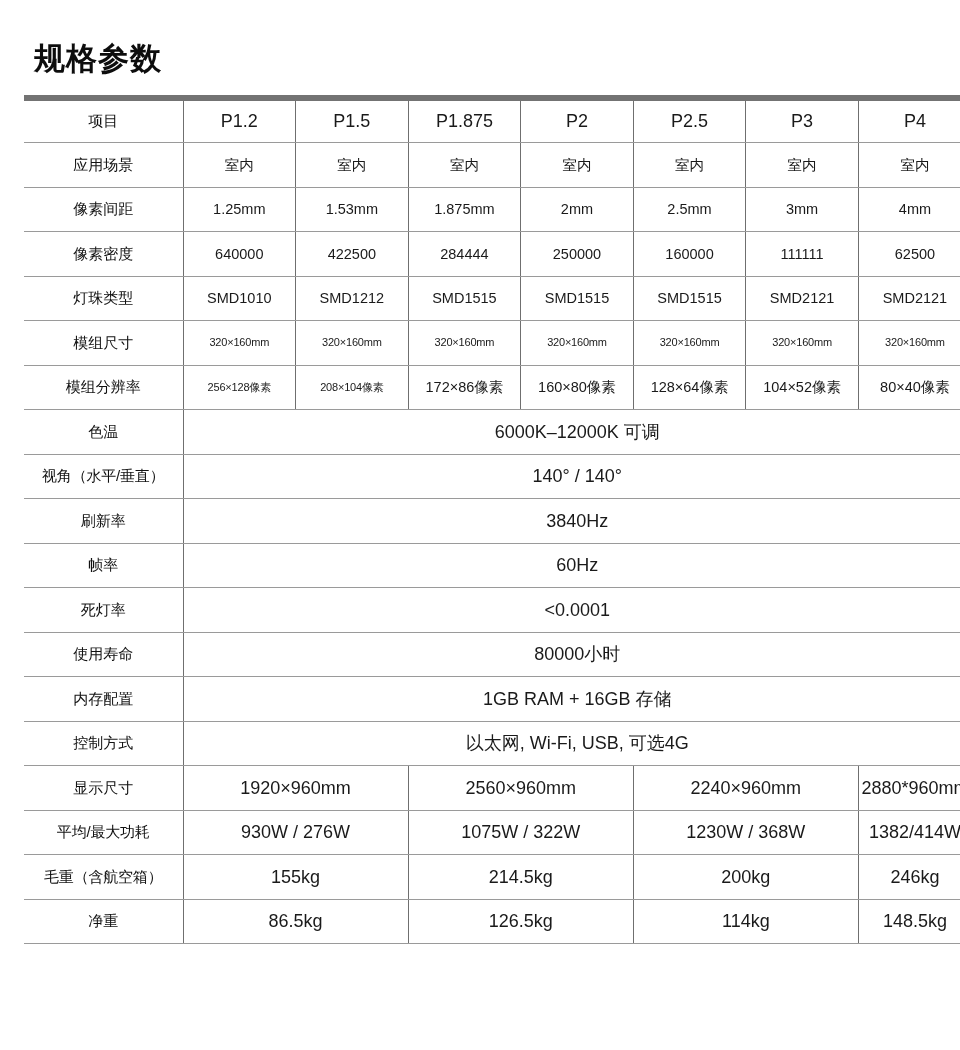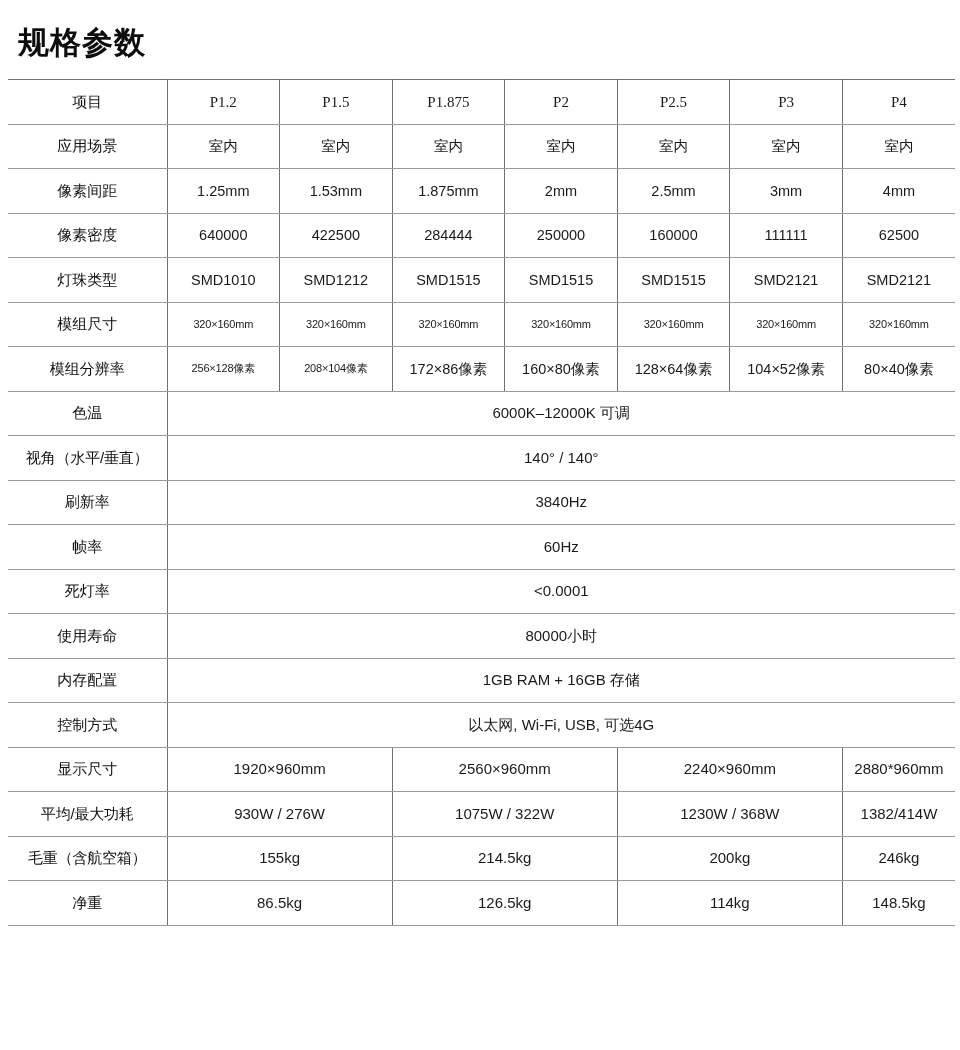--- a/index.html
+++ b/index.html
@@ -12,21 +12,21 @@
     width: 960px;
     height: 1050px;
     font-family: "Liberation Sans", "DejaVu Sans", sans-serif;
     color: #111111;
     overflow: hidden;
   }
   .page {
     position: relative;
     width: 960px;
     height: 1050px;
-    padding: 0;
+    padding: 16px;
   }
   .page-title {
     font-size: 31px;
     font-weight: bold;
     letter-spacing: 1px;
     color: #0d0d0d;
     margin: 0;
     padding: 24px 0 0 18px;
     line-height: 1.2;
   }
@@ -56,39 +56,38 @@
     overflow: hidden;
   }
   table.spec tr > td:first-child {
     border-left: none;
     font-size: 15px;
   }
   table.spec tr > td:last-child {
     border-right: none;
   }
   table.spec tr:first-child > td {
-    border-top: 1px solid #737373;
-    font-family: Liberation Serif, serif;
+    border-top: 6px solid #737373;
   }
   td.label {
     color: #111;
   }
   td.val {
     color: #1a1a1a;
   }
   td.tight {
     font-size: 11px;
     letter-spacing: -0.2px;
   }
   td.tighter {
     font-size: 12.4px;
     letter-spacing: -0.35px;
   }
   td.wide {
-    font-size: 15px;
+    font-size: 18px;
   }
 </style>
 </head>
 <body>
 
 <div class="page">
 
   <h1 class="page-title">规格参数</h1>
 
   <div class="table-wrap">

